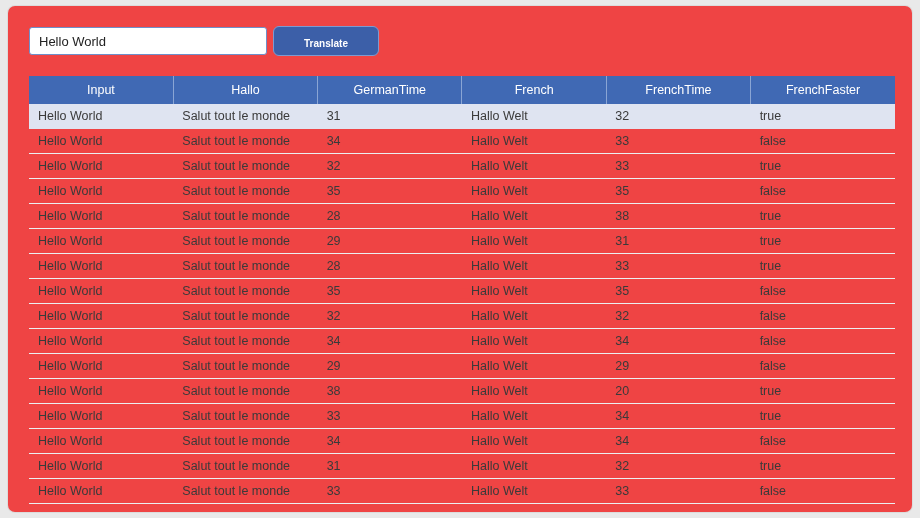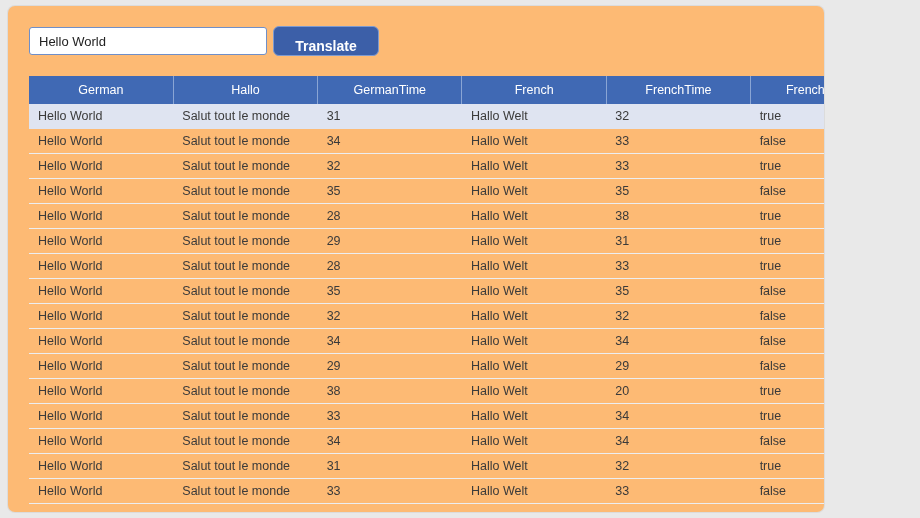--- a/index.html
+++ b/index.html
@@ -10,23 +10,23 @@
     width: 920px;
     height: 518px;
     background: #e9e9e9;
     font-family: "Liberation Sans", sans-serif;
     overflow: hidden;
   }
   .page-card {
     position: absolute;
     left: 8px;
     top: 6px;
-    width: 816px;
+    width: 904px;
     height: 506px;
-    background: #fdba74;
+    background: #ef4444;
     border-radius: 7px;
     box-shadow: 0 0 0 1px #dcdcdc;
     overflow: hidden;
   }
   .toolbar {
     position: absolute;
     left: 0;
     top: 0;
     width: 100%;
     height: 70px;
@@ -49,21 +49,21 @@
   }
   .translate-button {
     position: absolute;
     left: 265px;
     top: 20px;
     width: 106px;
     height: 30px;
     background: #3c5fa8;
     color: #ffffff;
     font-family: "Liberation Sans", sans-serif;
-    font-size: 14px;
+    font-size: 10px;
     font-weight: bold;
     border: 1px solid #7d9ad0;
     border-radius: 6px;
     cursor: pointer;
     padding: 12px;
     line-height: 1;
   }
   .results-table-wrap {
     position: absolute;
     left: 21px;
@@ -118,21 +118,21 @@
       <colgroup>
         <col>
           <col>
           <col>
           <col>
           <col>
           <col>
       </colgroup>
       <thead>
         <tr>
-          <th>German</th>
+          <th>Input</th>
           <th>Hallo</th>
           <th>GermanTime</th>
           <th>French</th>
           <th>FrenchTime</th>
           <th>FrenchFaster</th>
         </tr>
       </thead>
       <tbody id="table-body">
           <tr class="row-selected">
             <td>Hello World</td>

